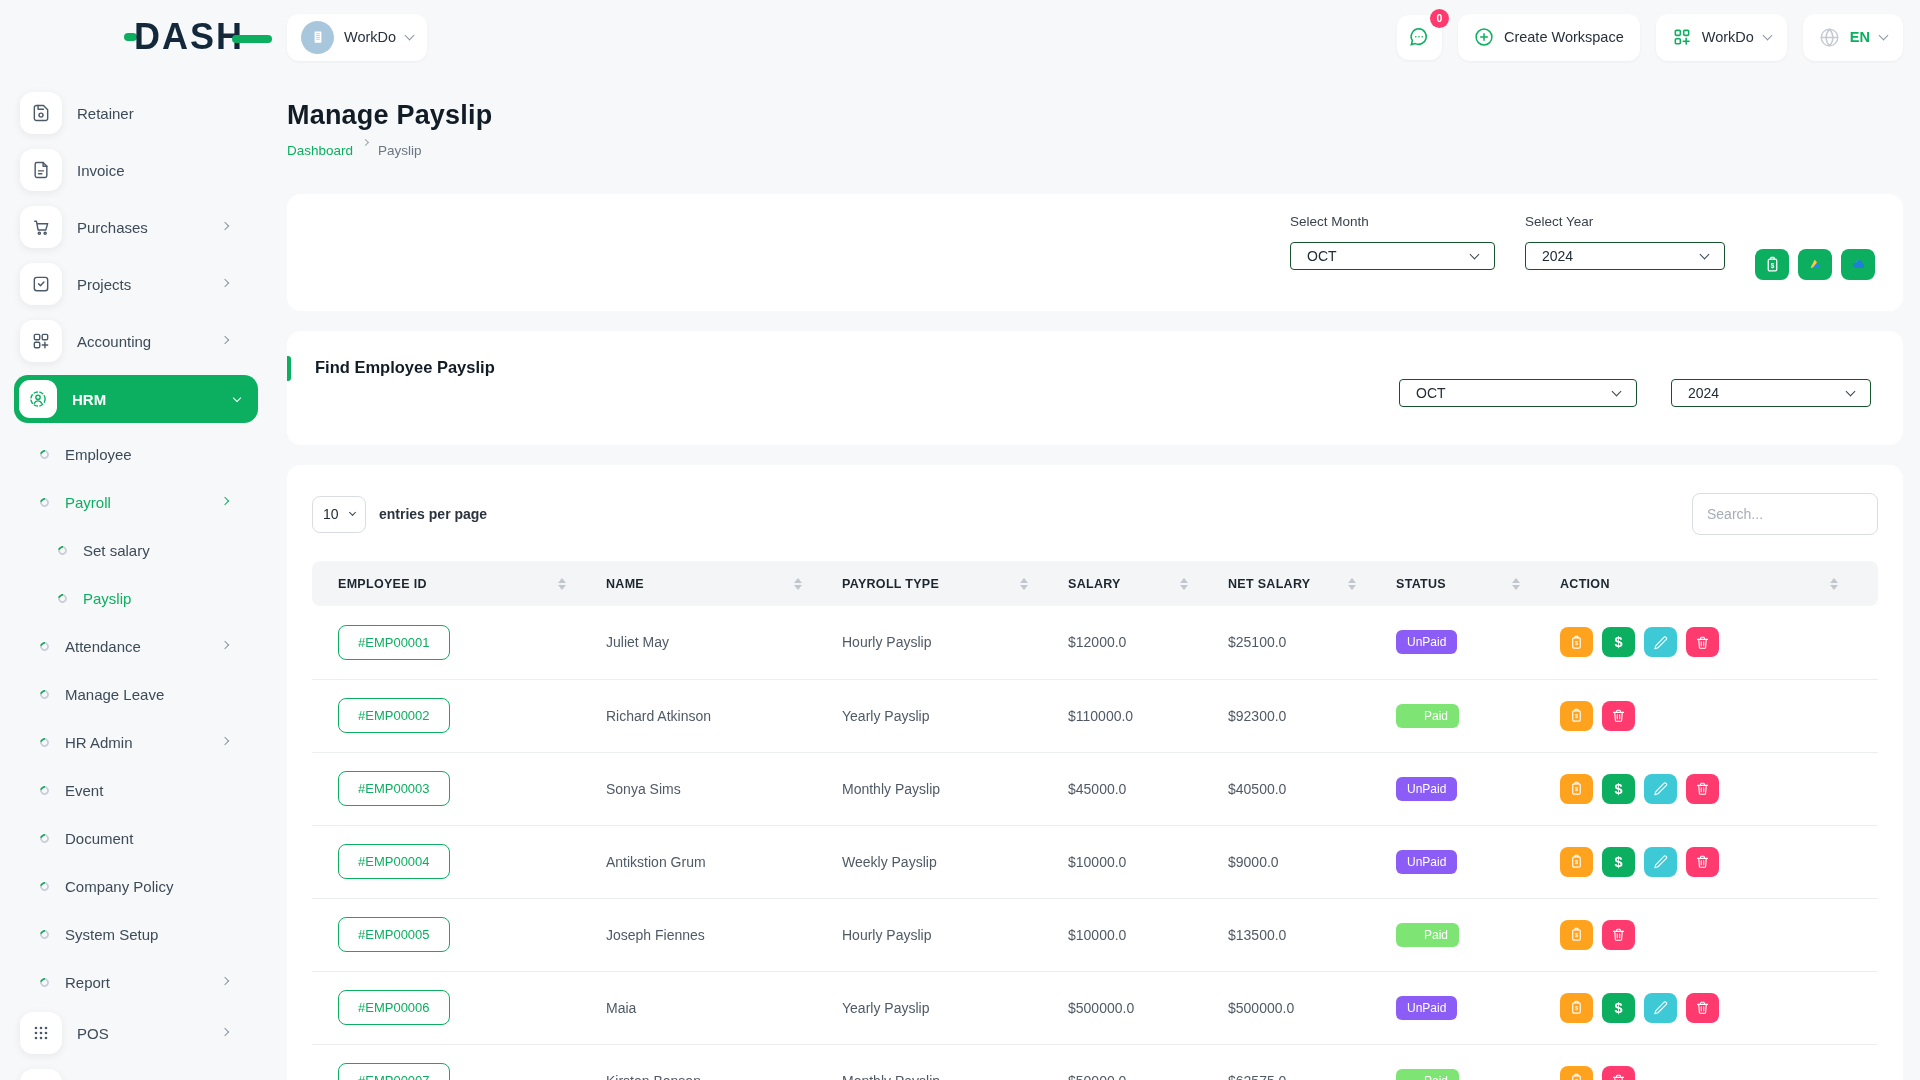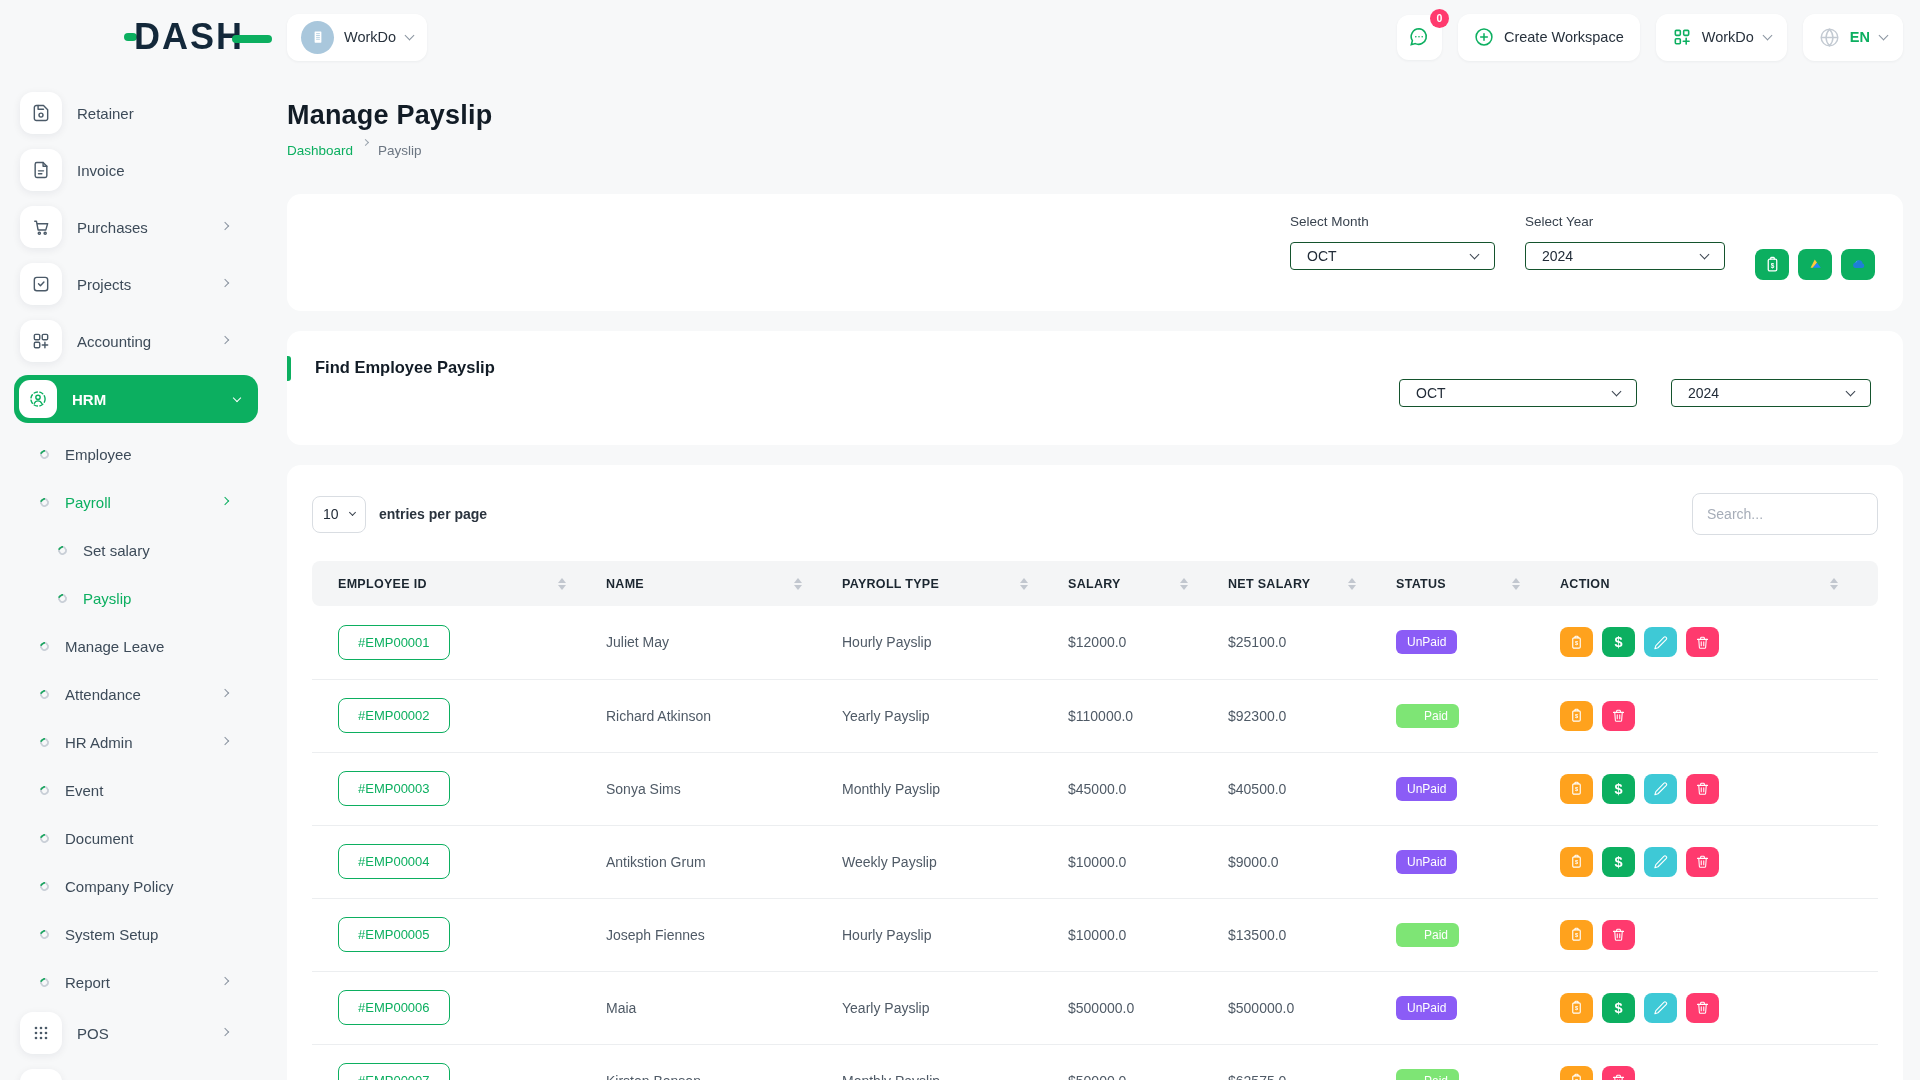--- a/index.html
+++ b/index.html
@@ -256,26 +256,26 @@
       <div class="side-item sub lvl2">
         <span class="bullet"></span>
         <span>Set salary</span>
       </div>
       <div class="side-item sub lvl2 highlight">
         <span class="bullet"></span>
         <span>Payslip</span>
       </div>
       <div class="side-item sub lvl1">
         <span class="bullet"></span>
-        <span>Manage Leave</span>
-      </div>
-      <div class="side-item sub lvl1">
-        <span class="bullet"></span>
         <span>Attendance</span>
         <span class="chev right "></span>
+      </div>
+      <div class="side-item sub lvl1">
+        <span class="bullet"></span>
+        <span>Manage Leave</span>
       </div>
       <div class="side-item sub lvl1">
         <span class="bullet"></span>
         <span>HR Admin</span>
         <span class="chev right "></span>
       </div>
       <div class="side-item sub lvl1">
         <span class="bullet"></span>
         <span>Event</span>
       </div>

